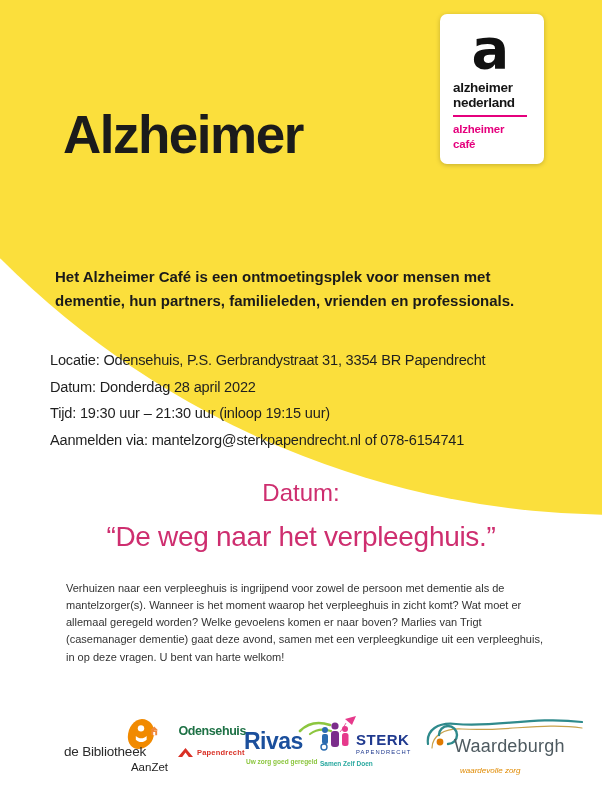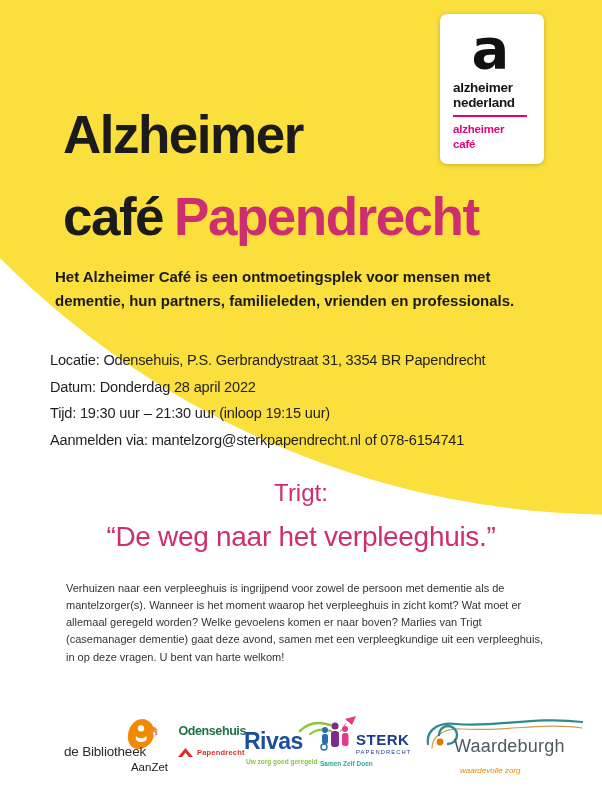--- a/index.html
+++ b/index.html
@@ -89,34 +89,33 @@
     <div class="brand-a">a</div>
     <div class="brand-org">alzheimer</div>
     <div class="brand-org">nederland</div>
     <div class="brand-div"></div>
     <div class="brand-sub">alzheimer</div>
     <div class="brand-sub">café</div>
   </div>
 
   <div class="title">
     <div>Alzheimer</div>
-    <div><span>café</span><span class="pink">Papendrecht</span></div>
   </div>
 
   <div class="intro">Het Alzheimer Café is een ontmoetingsplek voor mensen met dementie, hun partners, familieleden, vrienden en professionals.</div>
 
   <div class="details">
     <div>Locatie: Odensehuis, P.S. Gerbrandystraat 31, 3354 BR Papendrecht</div>
     <div>Datum: Donderdag 28 april 2022</div>
     <div>Tijd: 19:30 uur – 21:30 uur (inloop 19:15 uur)</div>
     <div>Aanmelden via: mantelzorg@sterkpapendrecht.nl of 078-6154741</div>
   </div>
 
   <div class="theme">
-    <div class="theme-label">Trigt:</div>
+    <div class="theme-label">Datum:</div>
     <div class="theme-quote">“De weg naar het verpleeghuis.”</div>
   </div>
 
   <div class="body-text">Verhuizen naar een verpleeghuis is ingrijpend voor zowel de persoon met dementie als de mantelzorger(s). Wanneer is het moment waarop het verpleeghuis in zicht komt? Wat moet er allemaal geregeld worden? Welke gevoelens komen er naar boven? Marlies van Trigt (casemanager dementie) gaat deze avond, samen met een verpleegkundige uit een verpleeghuis, in op deze vragen. U bent van harte welkom!</div>
 
   <div class="logos">
 
     <div class="logo lg-bib">
       <svg class="bib-blob" width="30" height="32" viewBox="0 0 30 34">
         <path d="M16 1 C24 1 29 8 29 15 C29 26 21 33 12 33 C5 33 1 27 1 20 C1 10 8 1 16 1 Z" fill="#F18A00"></path>

